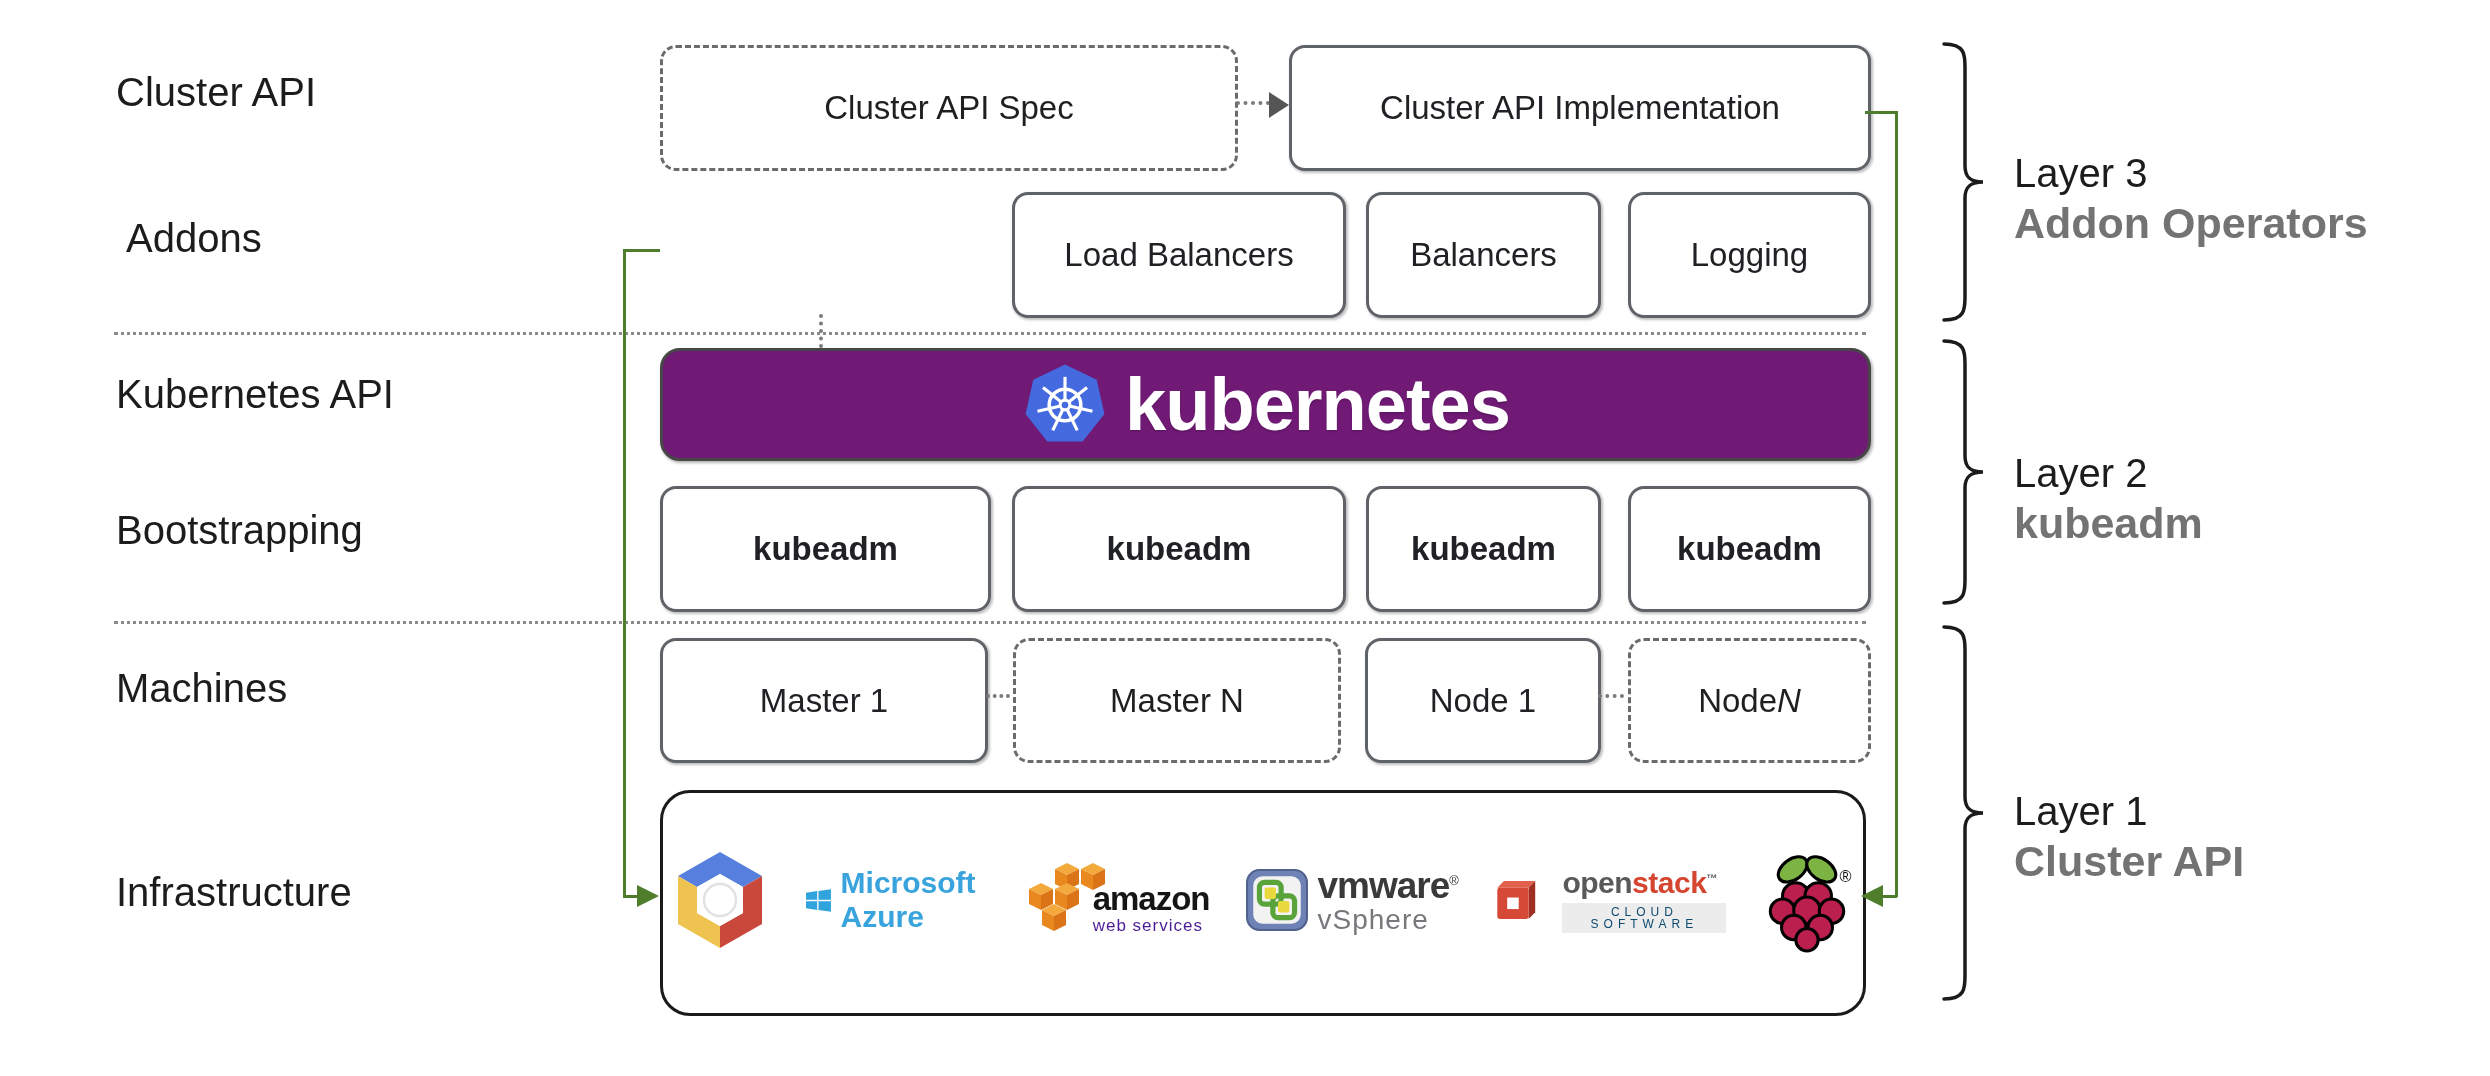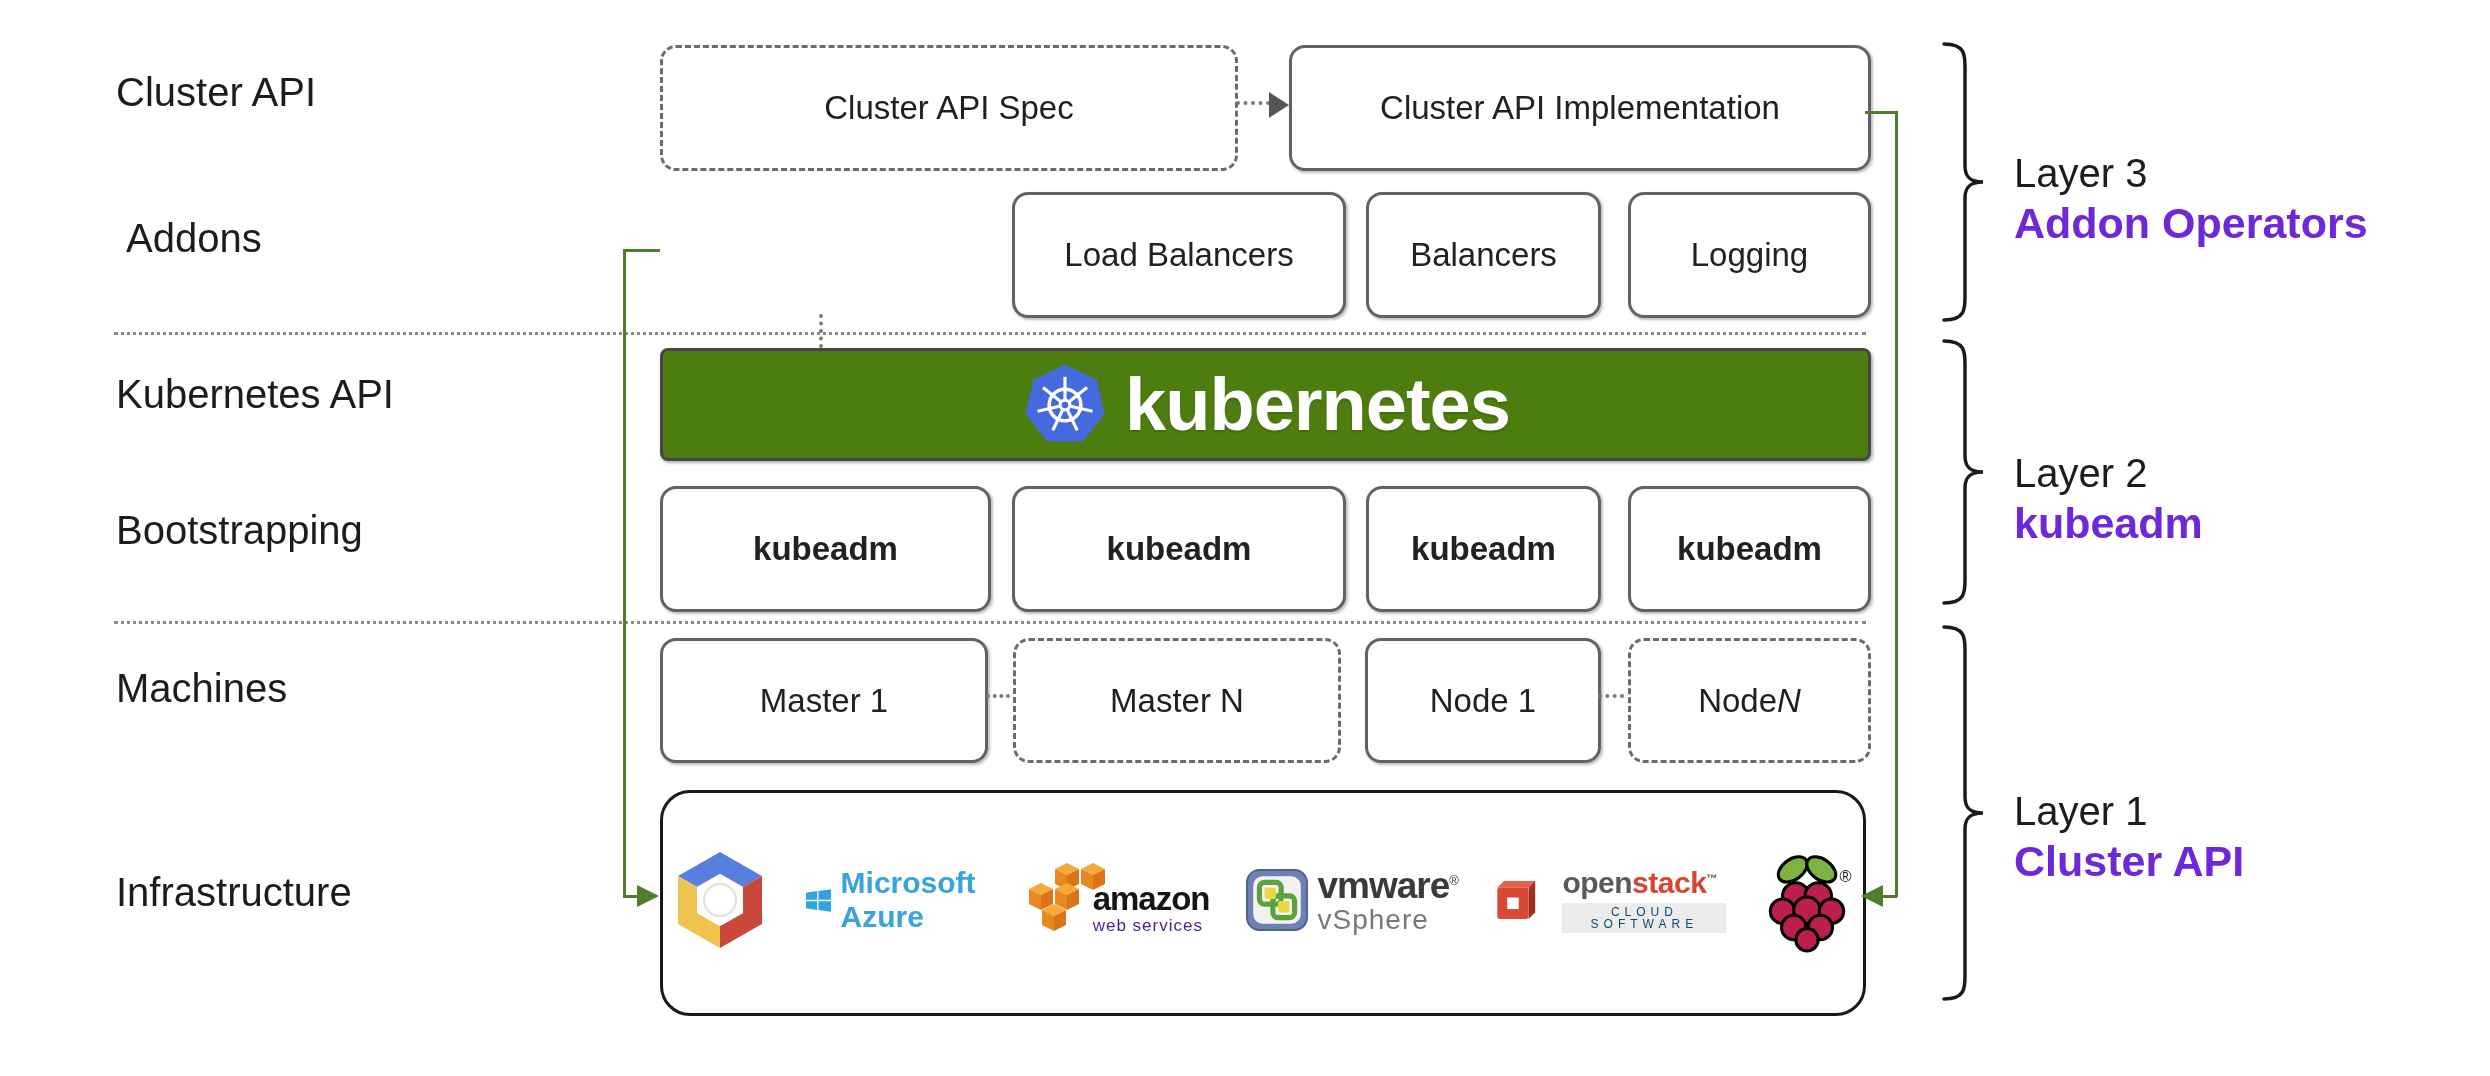--- a/index.html
+++ b/index.html
@@ -4,39 +4,39 @@
 <style>
   html,body{margin:0;padding:0;background:#fff;}
   .stage{position:relative;width:2490px;height:1076px;background:#ffffff;overflow:hidden;
          font-family:"Liberation Sans", sans-serif;color:#1f1f1f;}
   .rowlabel{position:absolute;font-size:40px;line-height:48px;color:#1c1c1c;white-space:nowrap;}
   .box{position:absolute;background:#fff;border:3px solid #5f6368;border-radius:16px;
        display:flex;align-items:center;justify-content:center;font-size:33px;color:#202124;
        box-shadow:1.5px 1.5px 2.5px rgba(0,0,0,.25);white-space:nowrap;}
   .box.dashed{border:3px dashed #6b6b6b;box-shadow:none;color:#1f1f1f;}
   .box.bold{font-weight:bold;}
-  .banner{position:absolute;left:660px;top:348px;width:1205px;height:107px;background:#4d7c0f;
-          border:3px solid #474747;border-radius:8px;display:flex;align-items:center;justify-content:center;
+  .banner{position:absolute;left:660px;top:348px;width:1205px;height:107px;background:#701a75;
+          border:3px solid #474747;border-radius:20px;display:flex;align-items:center;justify-content:center;
           gap:16px;box-shadow:1.5px 2px 3px rgba(0,0,0,.3);}
   .banner-text{font-size:74px;font-weight:bold;color:#ffffff;letter-spacing:-1px;
                text-shadow:0 2px 2px rgba(0,0,0,.15);}
   .sep{position:absolute;height:0;border-top:3px dotted #8a8a8a;}
   .dotline-h{position:absolute;height:0;border-top:4px dotted #7a7a7a;}
   .dotline-v{position:absolute;width:0;border-left:4px dotted #7a7a7a;}
   .gline-h{position:absolute;height:0;border-top:3px solid #4e7d2b;}
   .gline-v{position:absolute;width:0;border-left:3px solid #4e7d2b;}
   .tri-right{position:absolute;width:0;height:0;border-top:11px solid transparent;
              border-bottom:11px solid transparent;border-left:22px solid #4e7d2b;}
   .tri-left{position:absolute;width:0;height:0;border-top:11px solid transparent;
             border-bottom:11px solid transparent;border-right:22px solid #4e7d2b;}
   .tri-gray{position:absolute;width:0;height:0;border-top:13px solid transparent;
             border-bottom:13px solid transparent;border-left:20px solid #555;}
   .layerlabel{position:absolute;left:2014px;white-space:nowrap;}
   .layerlabel .l1{font-size:40px;line-height:50px;color:#1c1c1c;}
-  .layerlabel .l2{font-size:43px;line-height:50px;font-weight:bold;color:#6d28d9;}
+  .layerlabel .l2{font-size:43px;line-height:50px;font-weight:bold;color:#737373;}
   .infra{position:absolute;left:660px;top:790px;width:1200px;height:220px;background:#fff;
          border:3.5px solid #1a1a1a;border-radius:30px;}
   .logo-row{position:absolute;left:676px;top:798px;width:1170px;height:204px;display:flex;
             align-items:center;justify-content:center;gap:36px;}
   .logo-item{display:flex;align-items:center;}
   .azure-text{font-size:30px;font-weight:bold;color:#38a3dc;margin-left:10px;letter-spacing:0px;}
   .aws-text{display:flex;flex-direction:column;margin-left:-16px;margin-top:16px;line-height:1;}
   .aws-amazon{font-size:33px;font-weight:bold;color:#151515;letter-spacing:-1px;}
   .aws-web{font-size:17px;color:#4c1d95;letter-spacing:1px;margin-top:2px;}
   .vmware-text{display:flex;flex-direction:column;margin-left:10px;line-height:1;}

